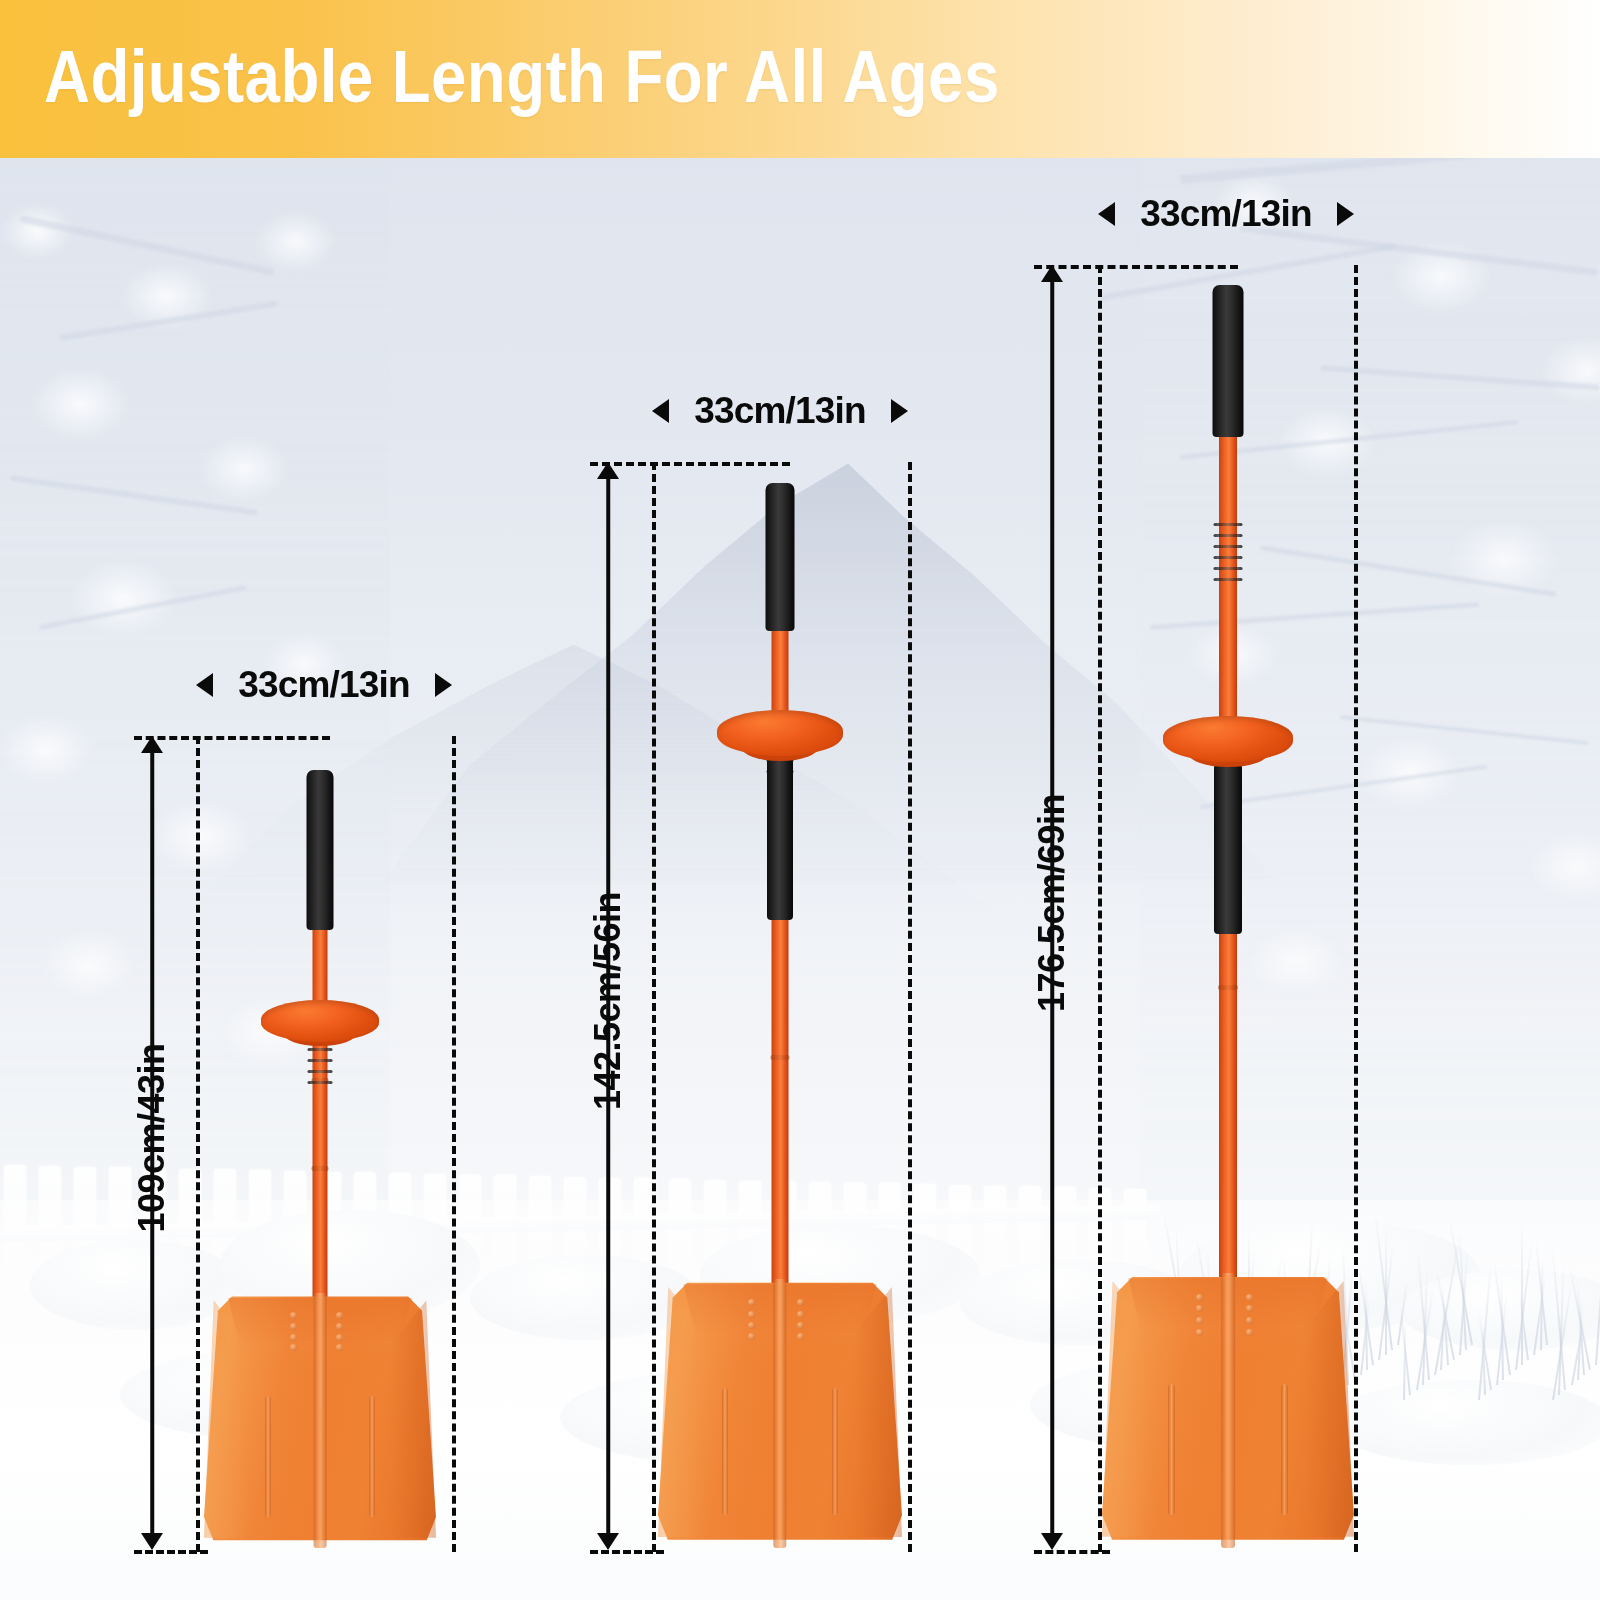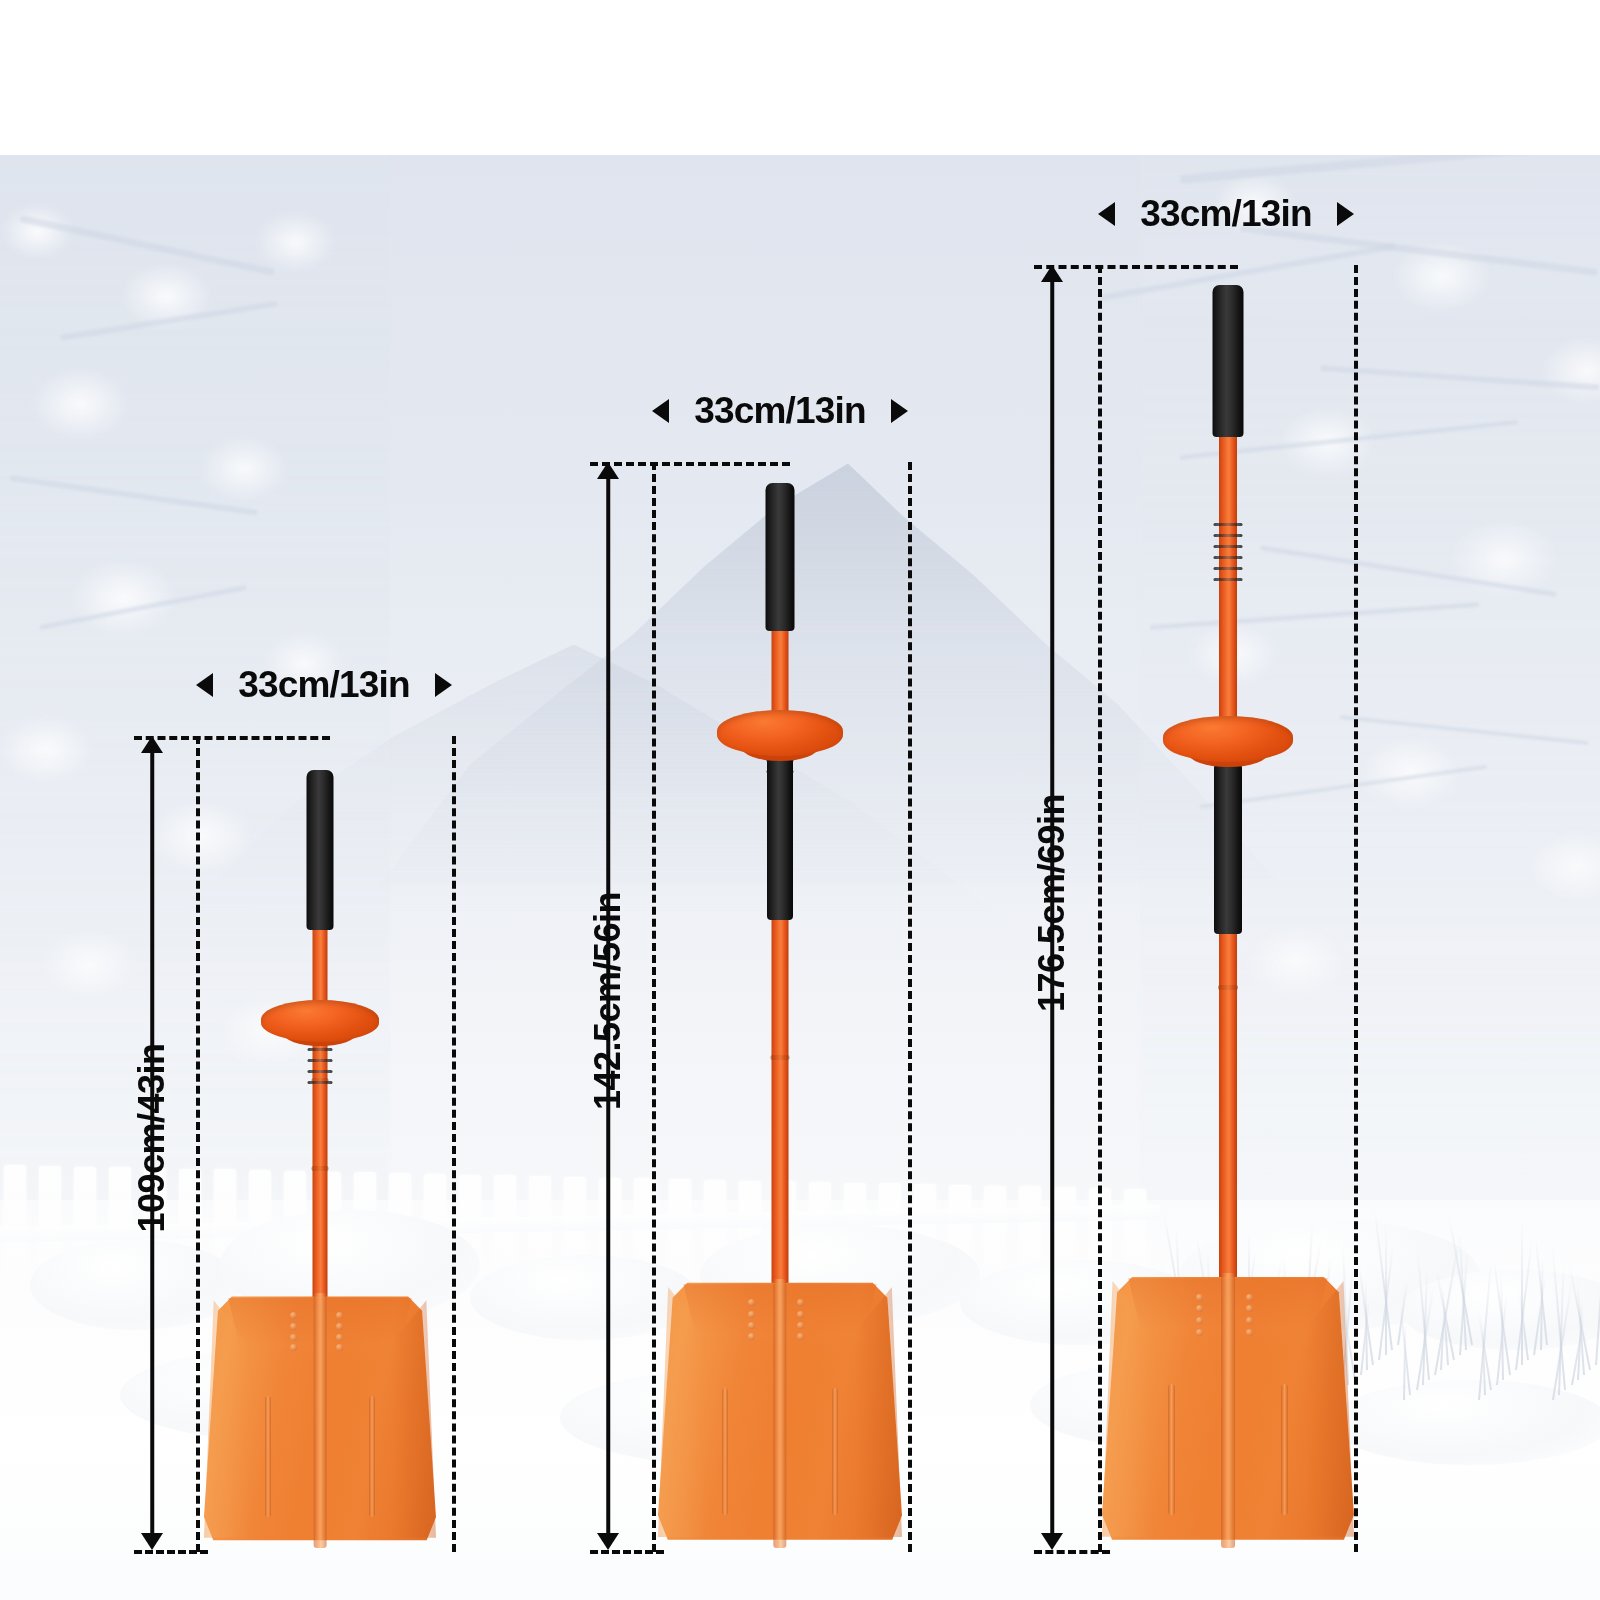--- a/index.html
+++ b/index.html
@@ -380,20 +380,24 @@
         <div class="reed" style="left: 1570.6px; height: 69px; bottom: 215px; transform: rotate(10deg);"></div>
         <div class="reed" style="left: 1576.8px; height: 82px; bottom: 220px; transform: rotate(3deg);"></div>
         <div class="reed" style="left: 1583px; height: 95px; bottom: 225px; transform: rotate(-4deg);"></div>
         <div class="reed" style="left: 1589.2px; height: 108px; bottom: 230px; transform: rotate(-11deg);"></div>
         <div class="reed" style="left: 1595.4px; height: 121px; bottom: 235px; transform: rotate(4deg);"></div>
         <div class="reed" style="left: 1181.6px; height: 134px; bottom: 240px; transform: rotate(-3deg);"></div>
         <div class="reed" style="left: 1187.8px; height: 147px; bottom: 245px; transform: rotate(-10deg);"></div>
       </div>
   </div>
 
+  <div class="banner">
+    <div class="banner-grad"></div>
+    <div class="banner-title">Adjustable Length For All Ages</div>
+  </div>
 
   <div id="shovel-layer">
       <div class="shovel" style="left: 0px; top: 0px; width: 1600px; height: 1600px;">
         <div class="shaft" style="left: 320px; top: 924px; width: 15px; height: 436px;"></div>
         <div class="shaft-joint" style="left: 320px; width: 17px; top: 1077.72px;"></div>
         <div class="shaft-joint" style="left: 320px; width: 17px; top: 1165.56px;"></div>
         <div class="grip" style="left: 320px; top: 770px; width: 27px; height: 160px;">
           <div class="grip-ribs">
             <div class="rib" style="top: 96px;"></div>
             <div class="rib" style="top: 107px;"></div>

